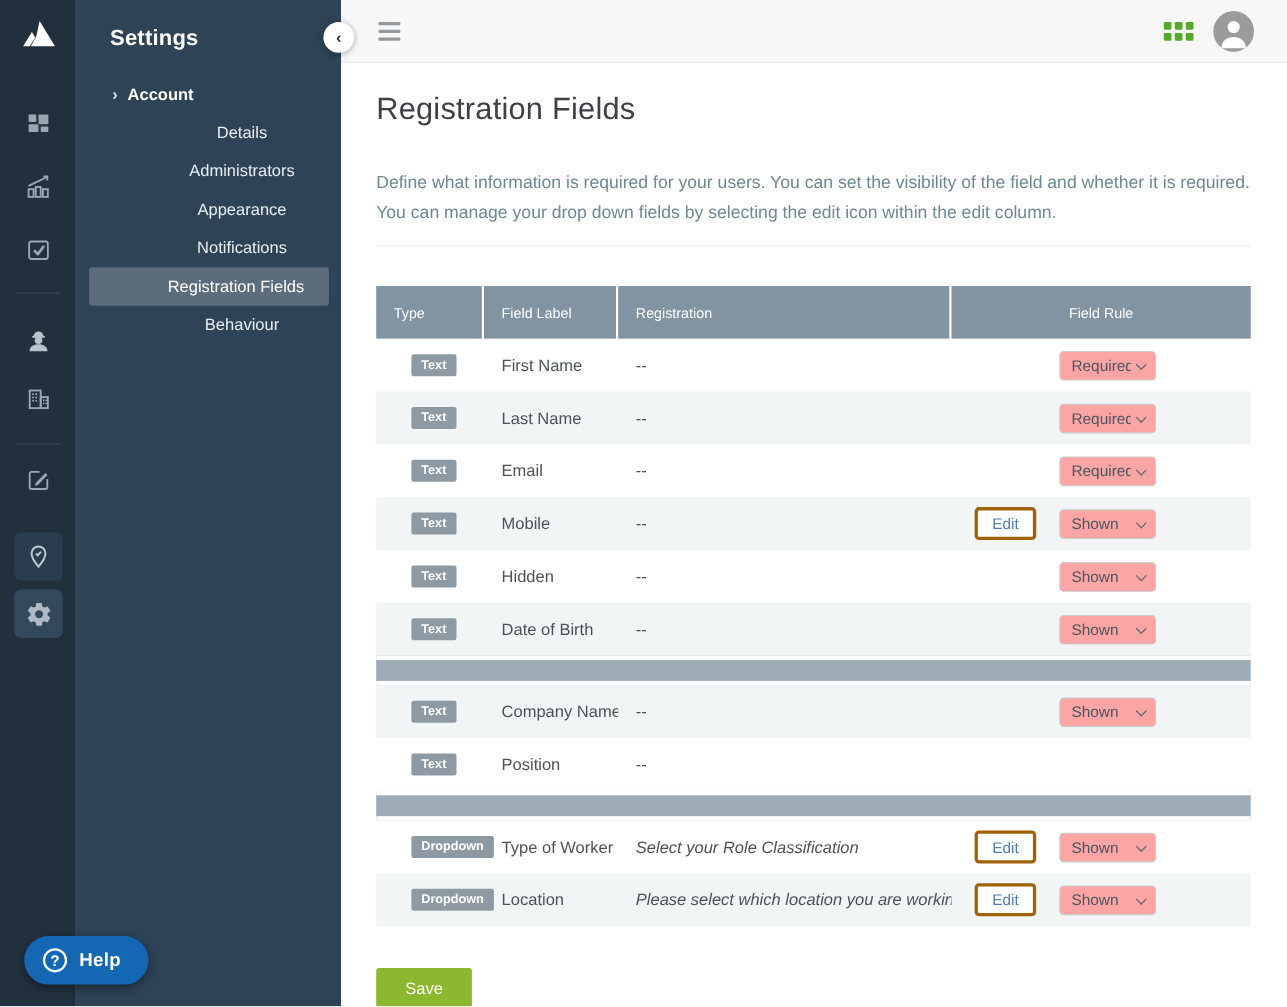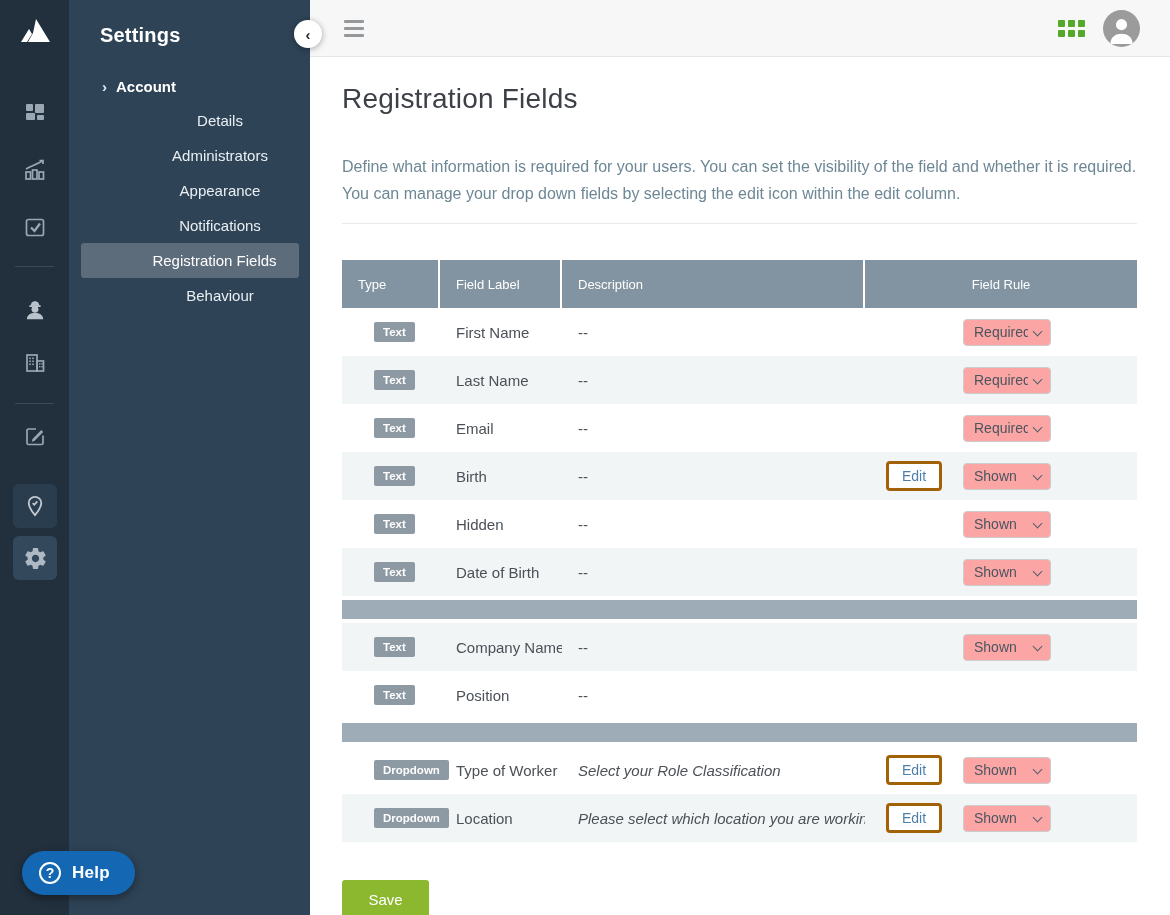--- a/index.html
+++ b/index.html
@@ -222,21 +222,21 @@
       <div class="desc">
         <p>Define what information is required for your users. You can set the visibility of the field and whether it is required.</p>
         <p>You can manage your drop down fields by selecting the edit icon within the edit column.</p>
       </div>
       <hr class="divider">
 
       <div class="table">
         <div class="t-header">
           <div class="hcell">Type</div>
           <div class="hcell">Field Label</div>
-          <div class="hcell">Description</div>
+          <div class="hcell">Registration</div>
           <div class="hcell">Field Rule</div>
         </div>
         <div class="t-body" id="table-body">
   <div class="t-row">
     <div class="type-cell"><span class="badge">Text</span></div>
     <div class="label-cell">First Name</div>
     <div class="desc-cell">--</div>
     <div class="edit-cell"></div>
     <div class="rule-cell">
       <span class="select-wrap">
@@ -264,21 +264,21 @@
     <div class="edit-cell"></div>
     <div class="rule-cell">
       <span class="select-wrap">
         <select class="rule-select"><option>Required</option></select>
       </span>
     </div>
   </div>
 
   <div class="t-row">
     <div class="type-cell"><span class="badge">Text</span></div>
-    <div class="label-cell">Birth</div>
+    <div class="label-cell">Mobile</div>
     <div class="desc-cell">--</div>
     <div class="edit-cell">
                 <button class="edit-btn">Edit</button>
               </div>
     <div class="rule-cell">
       <span class="select-wrap">
         <select class="rule-select"><option>Shown</option></select>
       </span>
     </div>
   </div>

